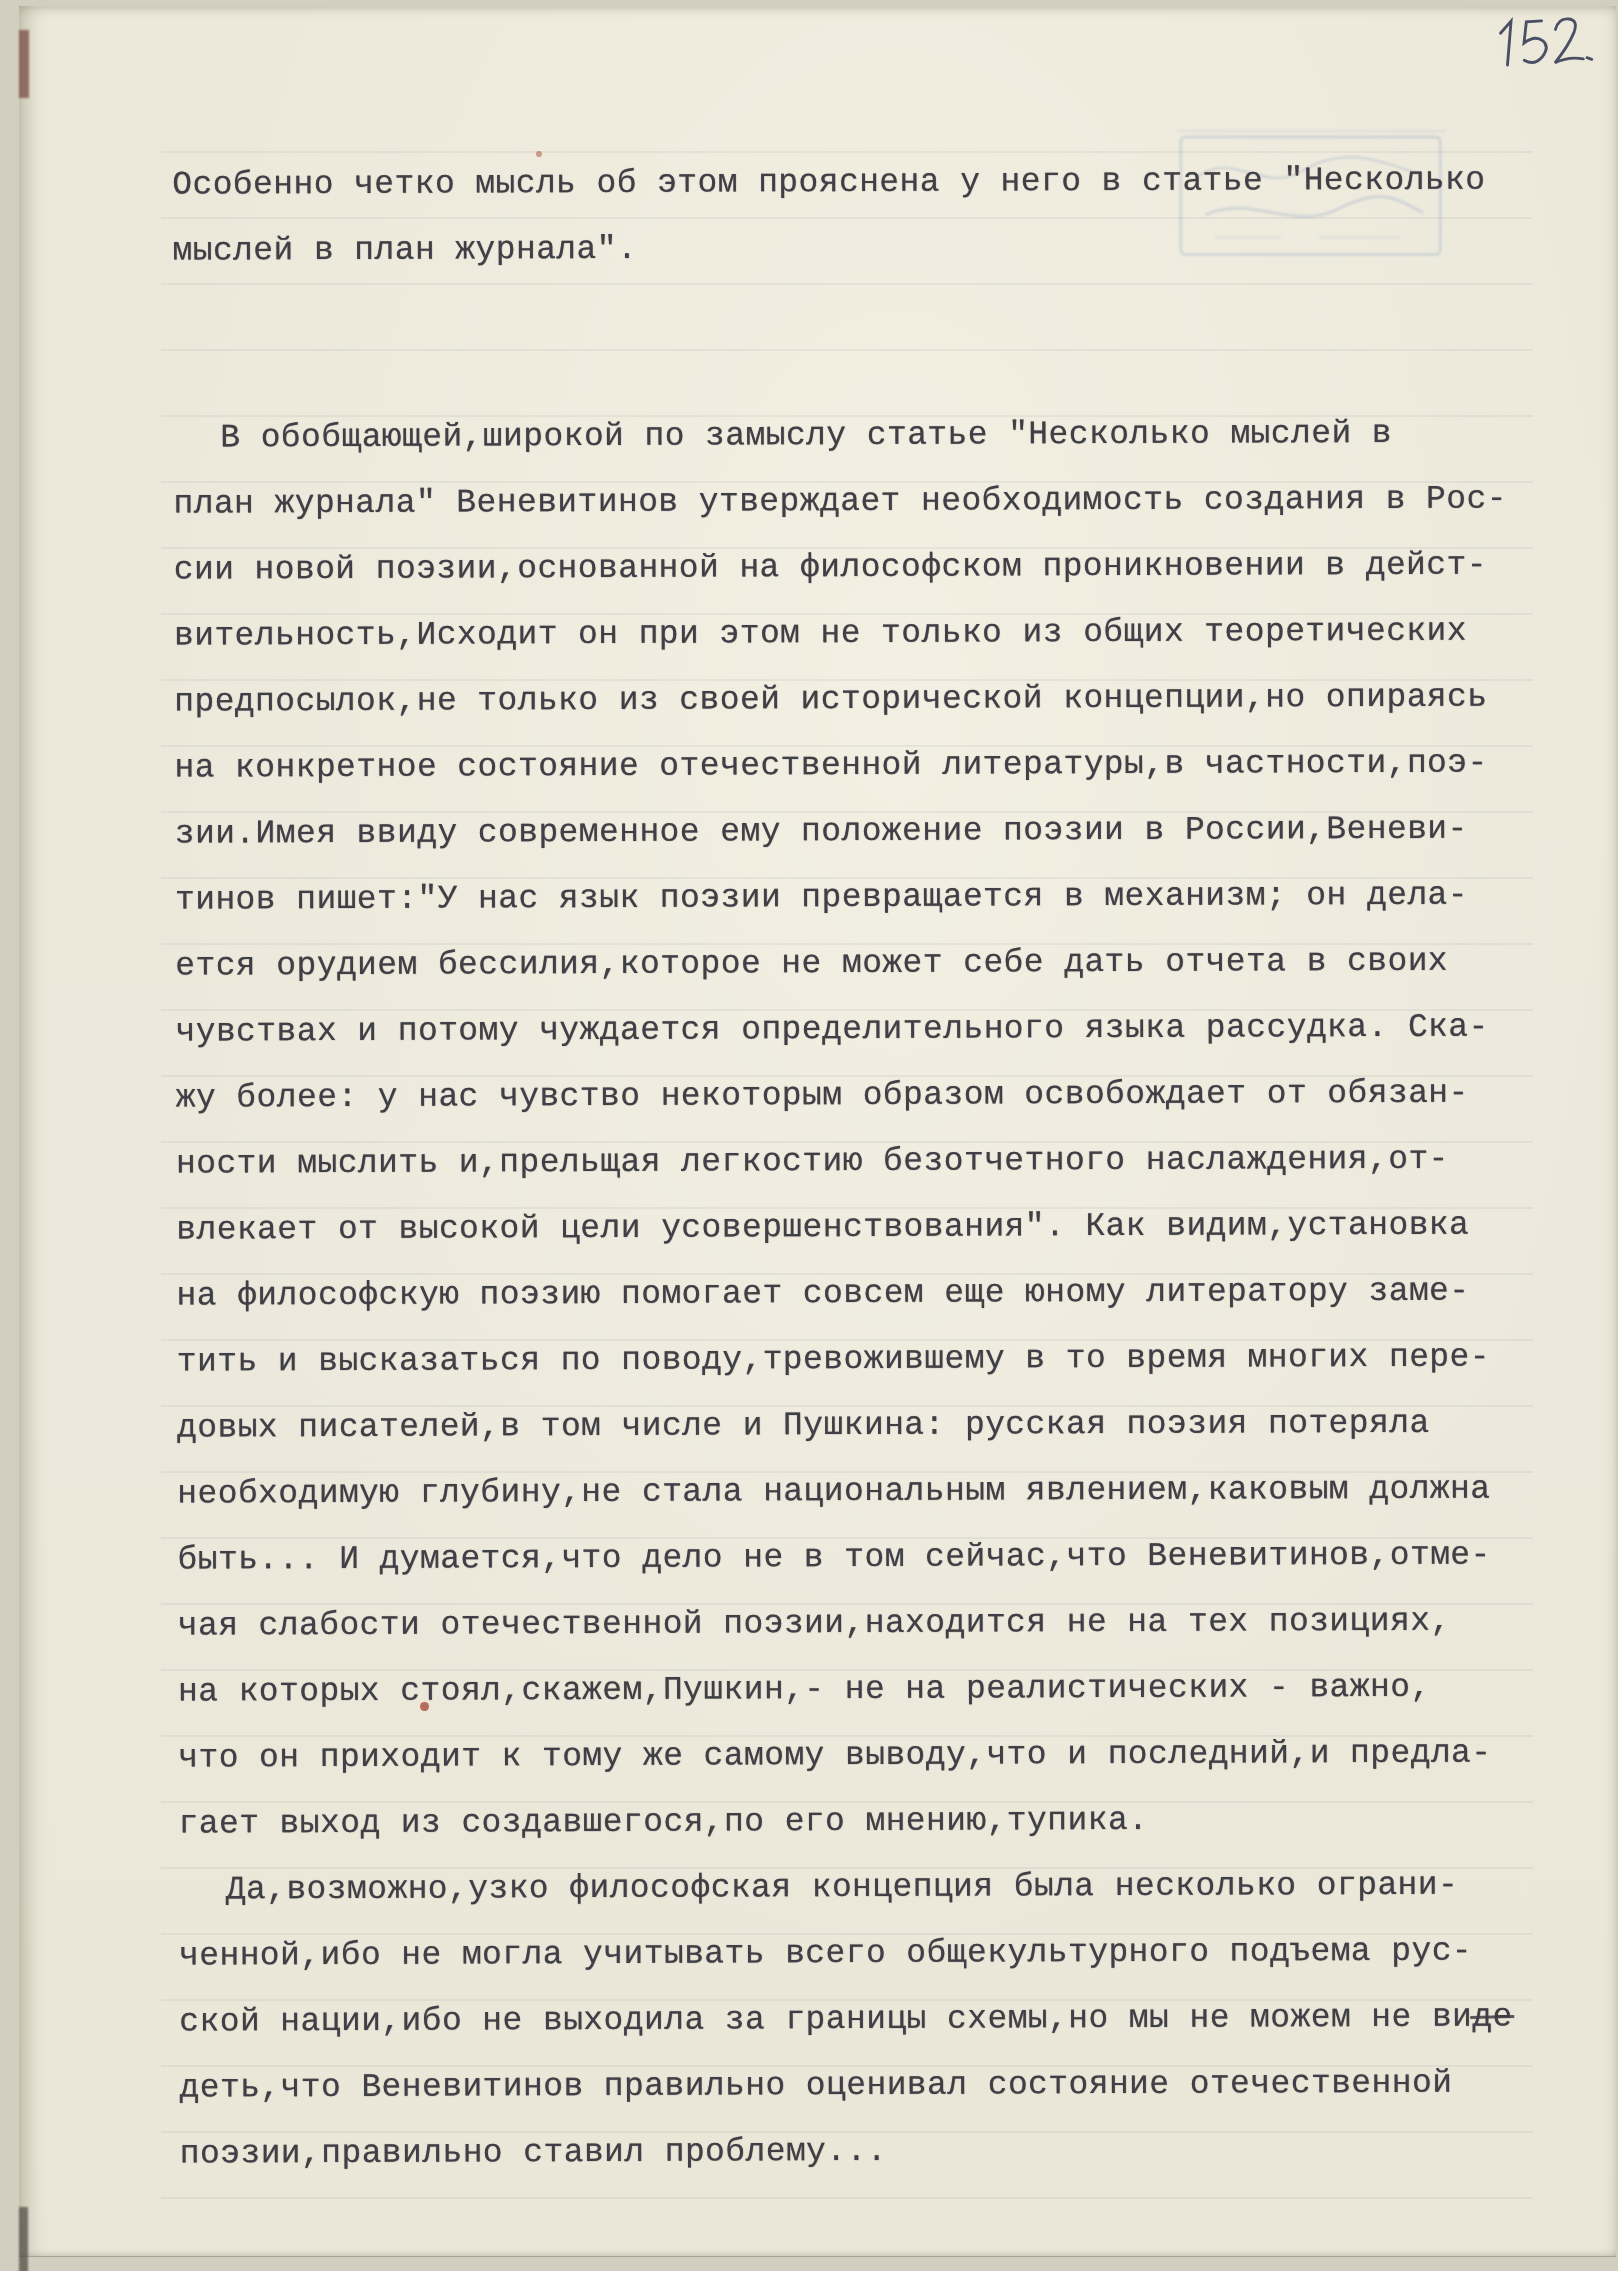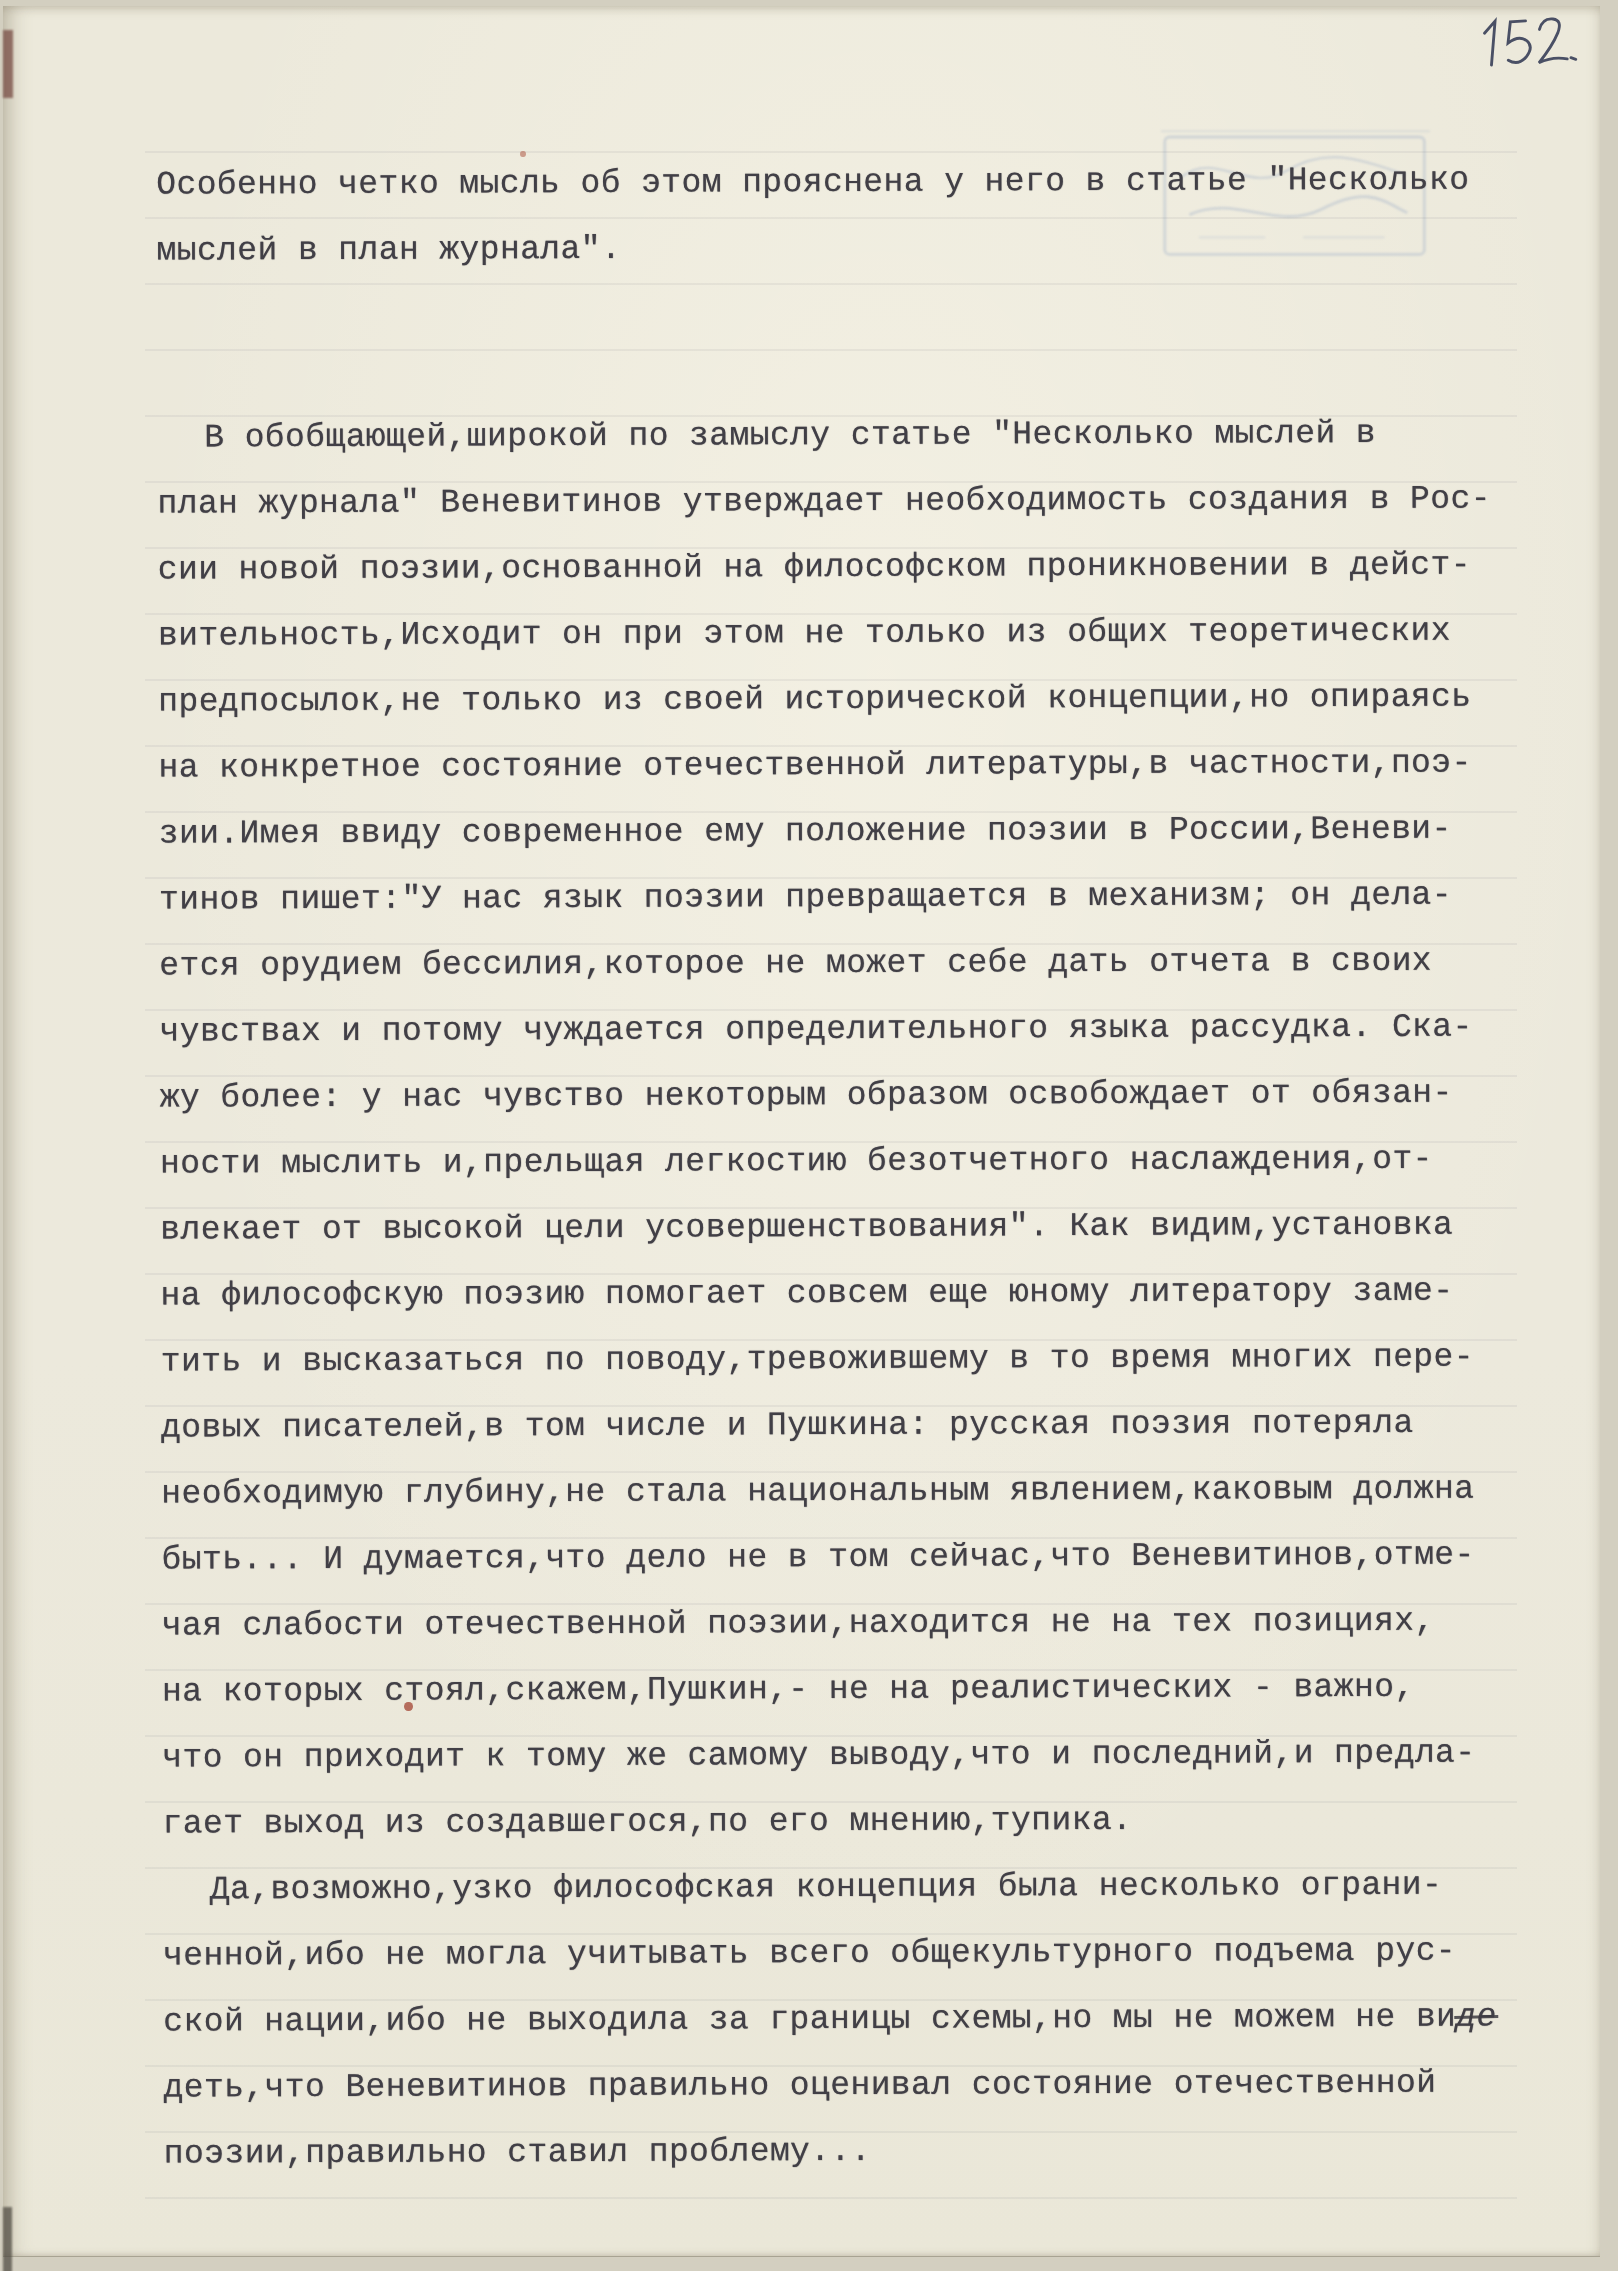--- a/index.html
+++ b/index.html
@@ -2,21 +2,21 @@
 <html style="font-size:15px"><head>
 <meta charset="utf-8">
 <style>
   html,body{margin:0;padding:0;}
   body{
     width:1618px;height:2271px;position:relative;overflow:hidden;
     background:#d3cfc0;
     font-family:"Liberation Mono","DejaVu Sans Mono",monospace;
   }
   .page{
-    position:absolute;left:3px;top:5.7px;width:1597px;height:2250px;
+    position:absolute;left:19px;top:5.7px;width:1597px;height:2250px;
     background:
       radial-gradient(ellipse at 55% 30%, rgba(255,252,240,.35), rgba(0,0,0,0) 60%),
       linear-gradient(180deg,#ece9db 0%,#ece9dc 60%,#eae7d8 100%);
     box-shadow:
       inset 21px 0 21px -15px rgba(125,115,92,.45),
       inset -9.5px 0 13.2px -9.5px rgba(125,115,92,.30),
       inset 0 9.5px 11.4px -8.5px rgba(125,115,92,.40),
       inset 0 -5.7px 7.6px -5.7px rgba(125,115,92,.35);
     border-bottom:1.9px solid #a8a392;
   }
@@ -32,21 +32,21 @@
     position:absolute;left:157px;top:144px;width:1359px;
     font-size:33px;line-height:66px;letter-spacing:0.4px;
     color:#413f46;white-space:pre;
     text-shadow:0 0 0.9px rgba(62,60,66,.55), 0.5px 0.5px 0 rgba(62,60,66,.15);
     transform:rotate(-.22deg);
   }
   .para{margin:0;}
   .para:first-child{margin-bottom:121px;}
   .para.indent .line:first-child{padding-left:47px;}
   .line{height:66px;}
-  .strike{position:relative;font-style:italic;}
+  .strike{position:relative;}
   .strike::after{
     content:"";position:absolute;left:-1.9px;right:-1.9px;top:46%;
     border-top:3.8px solid rgba(62,60,66,.85);transform:rotate(-1deg);
   }
   .page-number{
     position:absolute;left:1469px;top:7.6px;width:114px;height:61px;
     color:#343b55;
   }
   .page-number svg{display:block;}
   .stamp{

